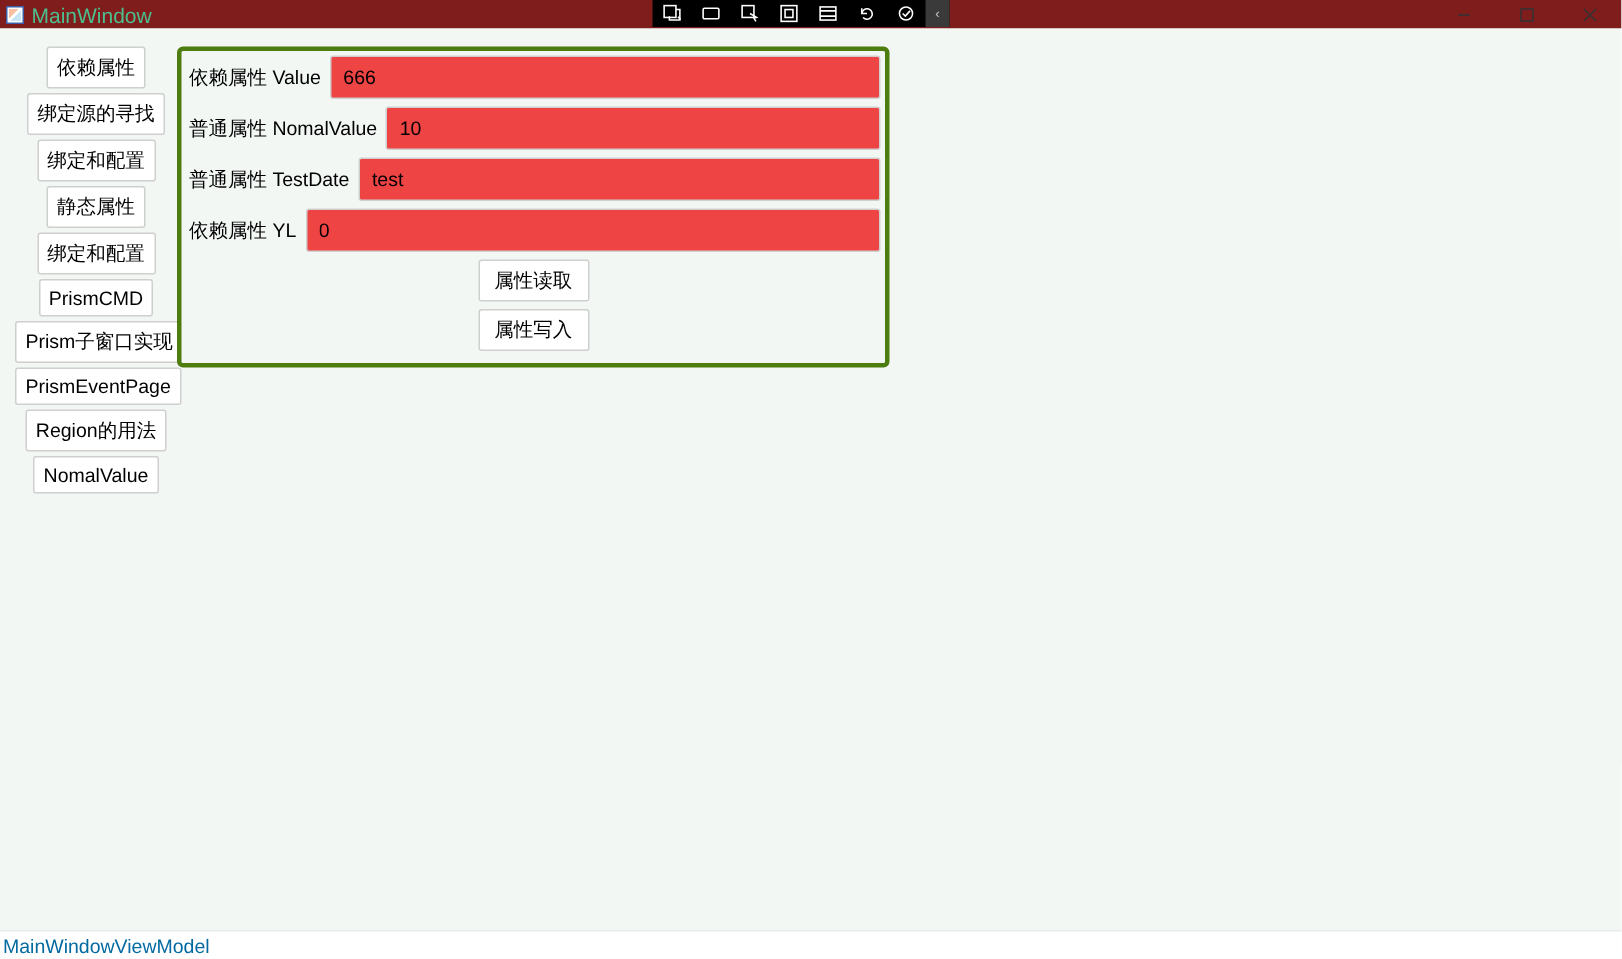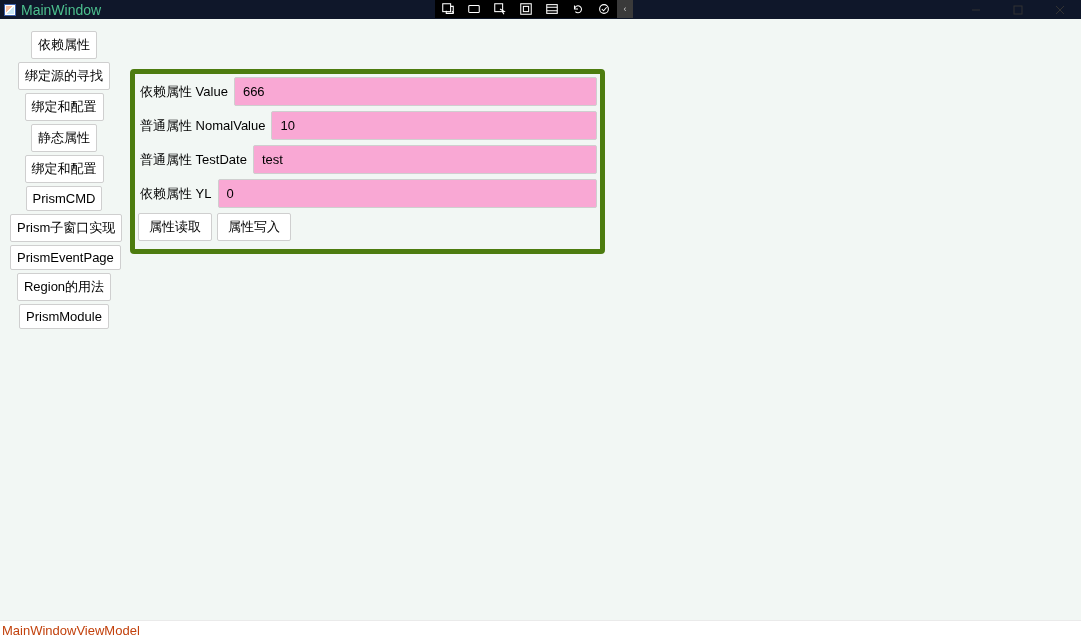--- a/index.html
+++ b/index.html
@@ -7,21 +7,21 @@
       font-family: "Microsoft YaHei", "Segoe UI", Tahoma, Arial, sans-serif;
       font-size: 13px;
       background: #ffffff;
       height: 639px;
       width: 1081px;
       overflow: hidden;
       color: #000;
     }
     .titlebar {
       height: 19px;
-      background: #0f172a;
+      background: #7f1d1d;
       display: flex;
       align-items: center;
       padding: 0 4px;
       position: relative;
     }
     .titlebar-icon {
       width: 12px;
       height: 12px;
       border: 1px solid #3b5ea8;
       margin-right: 5px;
@@ -76,66 +76,64 @@
       cursor: pointer;
     }
     .win-btn svg { width: 10px; height: 10px; }
 
     .content {
       position: relative;
       height: calc(639px - 19px - 19px);
       background: #f2f7f4;
       padding: 12px 12px 0 10px;
       display: flex;
-      gap: 12px;
       align-items: flex-start;
     }
 
     .sidebar { width: 108px; display:flex; flex-direction:column; gap:3px; }
     .nav-btn {
       background:#fff;
       border:1px solid #cfcfcf;
       border-radius:2px;
       padding:4px 6px;
       font-size:13px;
       color:#000;
       cursor:pointer;
       white-space:nowrap;
       width:max-content;
       margin:0 auto;
     }
 
     .panel {
       width: 475px;
       background:#f2f7f4;
-      border:5px solid #4d7c0f;
+      border:3px solid #4d7c0f;
       border-radius:4px;
       padding:3px 3px 8px 3px;
-      margin-top:38px;
     }
     .row { display:flex; align-items:center; gap:6px; margin-bottom:5px; }
     .row-label { color:#000; font-size:13px; padding-left:2px; }
     .row input {
       flex:1;
       border:1px solid #cfcfcf;
       border-radius:2px;
-      background:#f9a8d4;
+      background:#ef4444;
       padding:6px 8px;
       font-size:13px;
       font-family:inherit;
     }
-    .panel-buttons { display:flex; flex-direction:row; align-items:center; gap:5px; margin-top:4px; }
+    .panel-buttons { display:flex; flex-direction:column; align-items:center; gap:5px; margin-top:4px; }
     .action-btn {
       background:#fff;border:1px solid #cfcfcf;border-radius:2px;
       padding:4px 10px;font-size:13px;cursor:pointer;
     }
 
     .status-bar {
       position:absolute; bottom:0; left:0; right:0; height:19px;
-      background:#fff; color:#c2410c; font-size:13px; padding:0 2px;
+      background:#fff; color:#0369a1; font-size:13px; padding:0 2px;
       display:flex; align-items:center;
       border-top:1px solid #eaeaea;
     }
 
     .stroke-white { fill:none; stroke:#fff; stroke-width:1.2; }
   </style>
 </head>
 <body>
 
 <div class="titlebar">
@@ -211,21 +209,21 @@
   <div class="sidebar">
     <button class="nav-btn">依赖属性</button>
     <button class="nav-btn">绑定源的寻找</button>
     <button class="nav-btn">绑定和配置</button>
     <button class="nav-btn">静态属性</button>
     <button class="nav-btn">绑定和配置</button>
     <button class="nav-btn">PrismCMD</button>
     <button class="nav-btn">Prism子窗口实现</button>
     <button class="nav-btn">PrismEventPage</button>
     <button class="nav-btn">Region的用法</button>
-    <button class="nav-btn">PrismModule</button>
+    <button class="nav-btn">NomalValue</button>
   </div>
 
   <div class="panel">
     <div class="row">
       <span class="row-label">依赖属性 Value</span>
       <input type="text" value="666" style="">
     </div>
     <div class="row">
       <span class="row-label">普通属性 NomalValue</span>
       <input type="text" value="10" style="">

